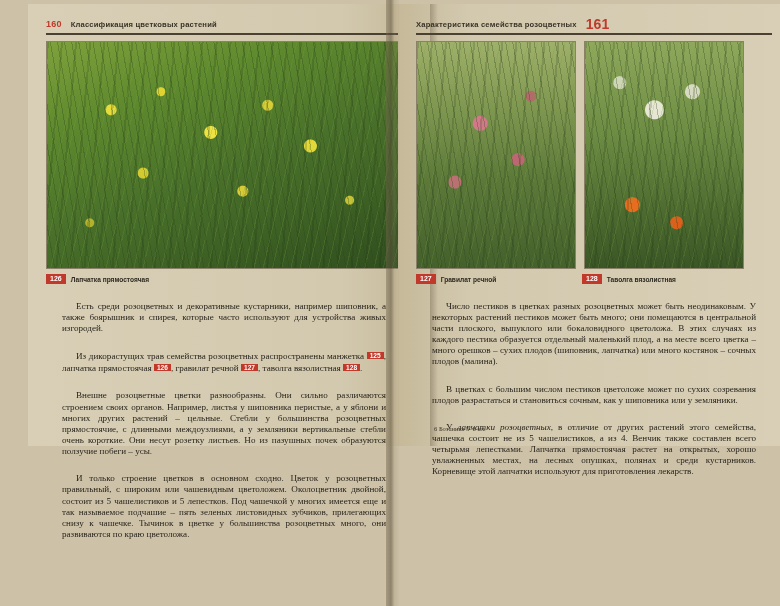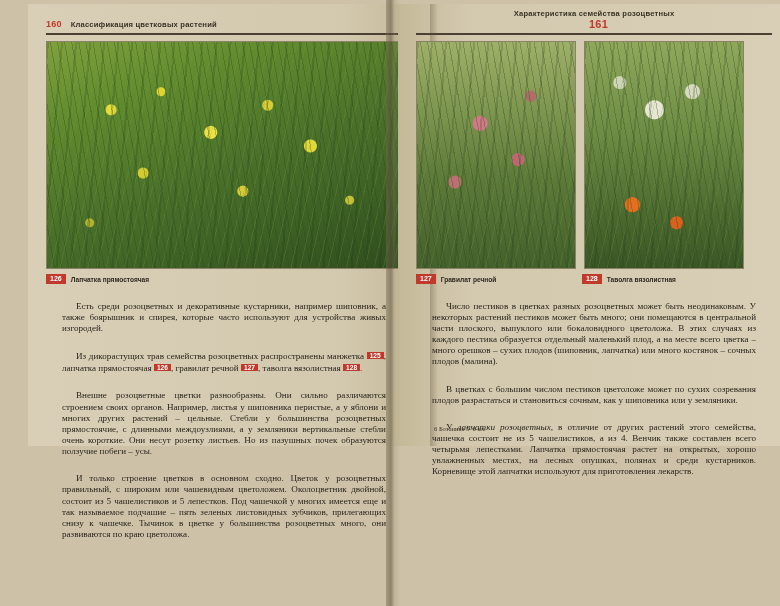--- a/index.html
+++ b/index.html
@@ -63,26 +63,24 @@
     color: #3a3326;
     letter-spacing: 0.2px;
     height: 12px;
   }
   .runhead.left .pageno {
     color: #c0392b;
     font-size: 9px;
     margin-right: 9px;
   }
   .runhead.right {
-    justify-content: flex-end;
-    flex-direction: column;
   }
   .runhead.right .pageno {
     color: #c0392b;
-    font-size: 11px;
+    font-size: 14px;
     margin-left: 9px;
   }
   .rule {
     height: 1.6px;
     background: #4a4133;
     margin-top: 3px;
     margin-bottom: 6px;
   }
 
   

